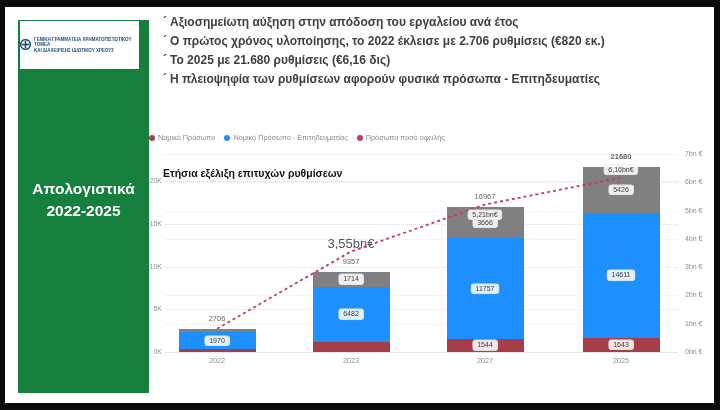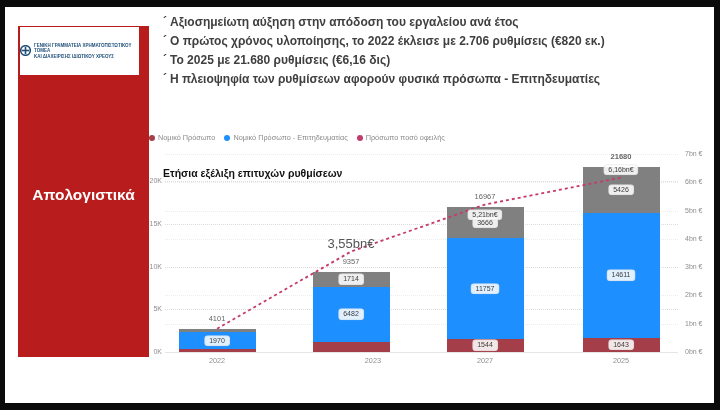--- a/index.html
+++ b/index.html
@@ -1,21 +1,21 @@
 <!DOCTYPE html>
 <html><head>
 <meta charset="utf-8">
 <style>
   html,body{margin:0;padding:0;}
   body{width:720px;height:410px;background:#0b0b0b;position:relative;overflow:hidden;
        font-family:"Liberation Sans", sans-serif;}
   #slide{position:absolute;left:5px;top:7px;width:709px;height:396px;background:#ffffff;}
 
   
-  #sidebar{position:absolute;left:18px;top:26px;width:131px;height:331px;background:#b91c1c;}
+  #sidebar{position:absolute;left:18px;top:20px;width:131px;height:373px;background:#15803d;}
   #logo-card{position:absolute;left:2px;top:1px;width:119px;height:48px;background:#ffffff;
              display:flex;align-items:center;justify-content:center;gap:3px;}
   #logo-text{color:#1F4E79;font-weight:bold;font-size:4.5px;line-height:5.5px;letter-spacing:0;}
   #sidebar-title{position:absolute;left:0;top:158px;width:100%;text-align:center;color:#ffffff;
                  font-weight:bold;font-size:15.5px;line-height:22px;}
 
   
   #bullets{position:absolute;left:163px;top:13px;width:450px;}
   .bullet-row{display:flex;font-size:12px;font-weight:bold;color:#3f3f3f;line-height:19px;}
   .bullet-mark{width:7px;color:#3f3f3f;}
@@ -53,20 +53,21 @@
         <rect x="2" y="4.7" width="7" height="1.6" fill="#1F4E79"></rect>
       </svg>
     </span>
     <span id="logo-text">
       <div>ΓΕΝΙΚΗ ΓΡΑΜΜΑΤΕΙΑ ΧΡΗΜΑΤΟΠΙΣΤΩΤΙΚΟΥ ΤΟΜΕΑ</div>
       <div>ΚΑΙ ΔΙΑΧΕΙΡΙΣΗΣ ΙΔΙΩΤΙΚΟΥ ΧΡΕΟΥΣ</div>
     </span>
   </div>
   <div id="sidebar-title">
     <div>Απολογιστικά</div>
+    <div>2022-2025</div>
   </div>
 </div>
 
 <div id="bullets">
     <div class="bullet-row">
       <div class="bullet-mark">´</div>
       <div>Αξιοσημείωτη αύξηση στην απόδοση του εργαλείου ανά έτος</div>
     </div>
     <div class="bullet-row">
       <div class="bullet-mark">´</div>
@@ -120,29 +121,29 @@
     <div class="tick-label" style="left: 685px; top: 291.4px;">2bn €</div>
     <div class="tick-label" style="left: 685px; top: 263.1px;">3bn €</div>
     <div class="tick-label" style="left: 685px; top: 234.8px;">4bn €</div>
     <div class="tick-label" style="left: 685px; top: 206.5px;">5bn €</div>
     <div class="tick-label" style="left: 685px; top: 178.2px;">6bn €</div>
     <div class="tick-label" style="left: 685px; top: 149.9px;">7bn €</div>
     <div class="bar-seg" style="left: 178.5px; top: 349.007px; width: 77px; height: 2.9925px; background: rgb(164, 62, 72);"></div>
     <div class="bar-seg" style="left: 178.5px; top: 332.164px; width: 77px; height: 16.8435px; background: rgb(30, 143, 255);"></div>
     <div class="chip" style="left: 217px; top: 340.586px;">1970</div>
     <div class="bar-seg" style="left: 178.5px; top: 328.864px; width: 77px; height: 3.3003px; background: rgb(128, 128, 128);"></div>
-    <div class="total-label" style="left: 187px; width: 60px; top: 313.864px;">4101</div>
+    <div class="total-label" style="left: 187px; width: 60px; top: 313.864px;">2706</div>
     <div class="year-label" style="left: 187px; width: 60px; top: 356px;">2022</div>
     <div class="bar-seg" style="left: 312.5px; top: 342.073px; width: 77px; height: 9.92655px; background: rgb(164, 62, 72);"></div>
     <div class="bar-seg" style="left: 312.5px; top: 286.652px; width: 77px; height: 55.4211px; background: rgb(30, 143, 255);"></div>
     <div class="chip" style="left: 351px; top: 314.363px;">6482</div>
     <div class="bar-seg" style="left: 312.5px; top: 271.998px; width: 77px; height: 14.6547px; background: rgb(128, 128, 128);"></div>
     <div class="chip" style="left: 351px; top: 279.325px;">1714</div>
     <div class="total-label" style="left: 321px; width: 60px; top: 256.998px;">9357</div>
-    <div class="year-label" style="left: 321px; width: 60px; top: 356px; text-align: right;">2023</div>
+    <div class="year-label" style="left: 321px; width: 60px; top: 356px;">2023</div>
     <div class="bar-seg" style="left: 446.5px; top: 338.799px; width: 77px; height: 13.2012px; background: rgb(164, 62, 72);"></div>
     <div class="chip" style="left: 485px; top: 345.399px;">1544</div>
     <div class="bar-seg" style="left: 446.5px; top: 238.276px; width: 77px; height: 100.522px; background: rgb(30, 143, 255);"></div>
     <div class="chip" style="left: 485px; top: 288.538px;">11757</div>
     <div class="bar-seg" style="left: 446.5px; top: 206.932px; width: 77px; height: 31.3443px; background: rgb(128, 128, 128);"></div>
     <div class="chip" style="left: 485px; top: 222.604px;">3666</div>
     <div class="total-label" style="left: 455px; width: 60px; top: 191.932px;">16967</div>
     <div class="year-label" style="left: 455px; width: 60px; top: 356px;">2027</div>
     <div class="bar-seg" style="left: 582.5px; top: 337.952px; width: 77px; height: 14.0477px; background: rgb(164, 62, 72);"></div>
     <div class="chip" style="left: 621px; top: 344.976px;">1643</div>

